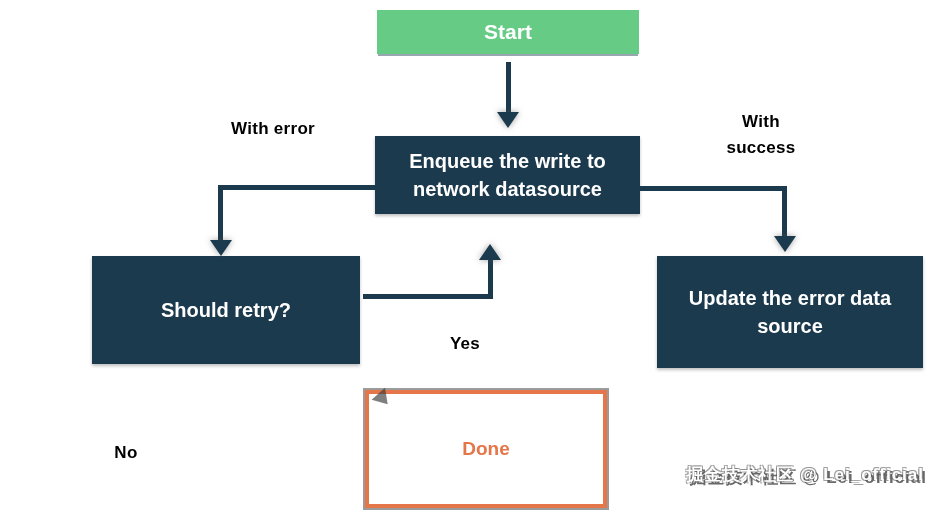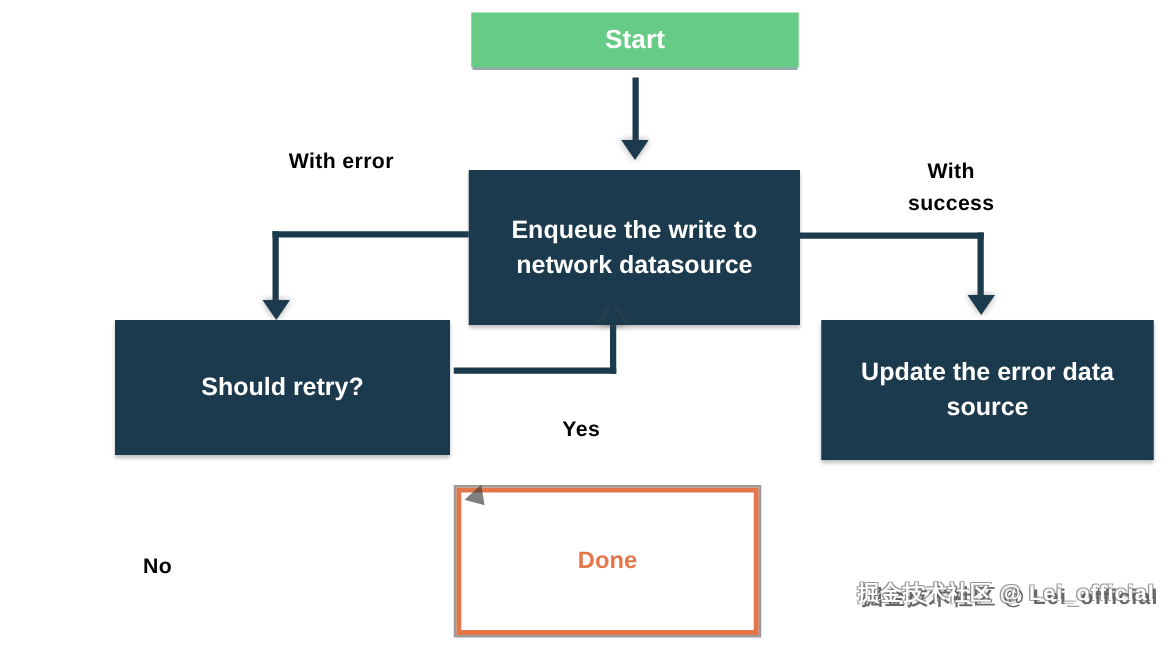--- a/index.html
+++ b/index.html
@@ -15,21 +15,21 @@
   .node-start{
     left:377px;top:10px;width:262px;height:44px;
     background:#66cb85;color:#ffffff;font-size:21px;
     box-shadow:0 3px 0 -1px rgba(28,58,77,0.45);
   }
   .node-dark{
     background:#1c3a4d;color:#ffffff;font-size:20px;line-height:1.4;
     box-shadow:0 2px 3px rgba(0,0,0,0.25);
     padding:0 14px;
   }
-  .node-enqueue{left:375px;top:136px;width:265px;height:124px;}
+  .node-enqueue{left:375px;top:136px;width:265px;height:78px;}
   .node-retry{left:92px;top:256px;width:268px;height:108px;}
   .node-update{left:657px;top:256px;width:266px;height:112px;}
   .node-done{
     left:365px;top:390px;width:242px;height:118px;
     background:#ffffff;border:4px solid #e4764a;outline:2px solid #9b9b9b;
     color:#e4764a;font-size:19px;
   }
   
   .stem{position:absolute;background:#1c3a4d;}
   .arrowhead{position:absolute;width:0;height:0;filter:drop-shadow(0 0 3px rgba(80,80,80,0.55));}
@@ -56,21 +56,21 @@
     border-left:9px solid transparent;border-right:9px solid transparent;
     border-top:14px solid #3a3a3a;transform:rotate(-42deg);opacity:0.65;
     filter:none;
   }
   
   .edge-label{
     position:absolute;color:#000000;font-weight:bold;font-size:17px;
     line-height:1.55;text-align:center;letter-spacing:0.3px;
   }
   .lbl-error{left:228px;top:116px;width:90px;}
-  .lbl-success{left:705px;top:124px;width:112px;}
+  .lbl-success{left:705px;top:109px;width:112px;}
   .lbl-yes{left:437px;top:331px;width:56px;}
   .lbl-no{left:104px;top:440px;width:44px;}
   
   .watermark{
     position:absolute;right:6px;top:463px;
     color:#ffffff;font-size:17px;font-weight:bold;letter-spacing:1px;
     text-shadow:3px 3px 0 rgba(88,88,88,0.9),
                 -1px -1px 0 rgba(140,140,140,0.8),
                  1px -1px 0 rgba(140,140,140,0.8),
                 -1px 1px 0 rgba(140,140,140,0.8);

